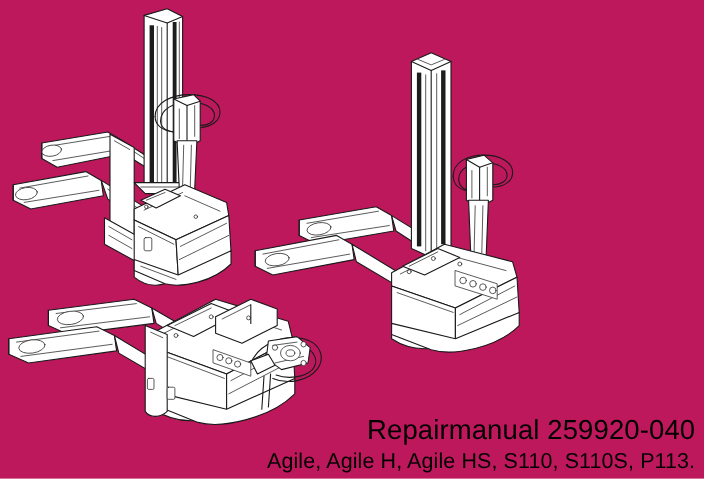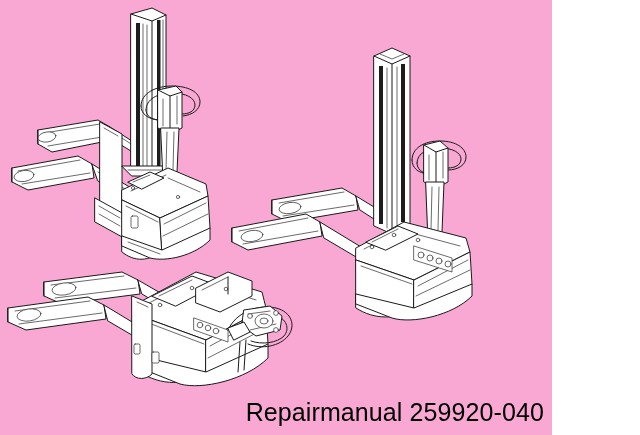--- a/index.html
+++ b/index.html
@@ -10,23 +10,23 @@
   }
   body {
     width: 640px;
     height: 435px;
     overflow: hidden;
     font-family: "Liberation Sans", sans-serif;
     position: relative;
   }
   .page {
     position: relative;
-    width: 552px;
+    width: 640px;
     height: 435px;
-    background: #f9a8d4;
+    background: #be185d;
   }
   .illustrations {
     position: absolute;
     inset: 0;
     width: 640px;
     height: 435px;
   }
   .illustrations svg {
     display: block;
     width: 640px;
@@ -343,15 +343,16 @@
           <path class="ln" d="M240 342 L238 372"></path>
           <path class="ln" d="M246 340 L244 370"></path>
         </g>
       </g>
 
     </svg>
   </div>
 
   <div class="title-block">
     <span class="title-main">Repairmanual 259920-040</span>
+    <span class="title-sub">Agile, Agile H, Agile HS, S110, S110S, P113.</span>
   </div>
 
 </div>
 
 </body></html>

